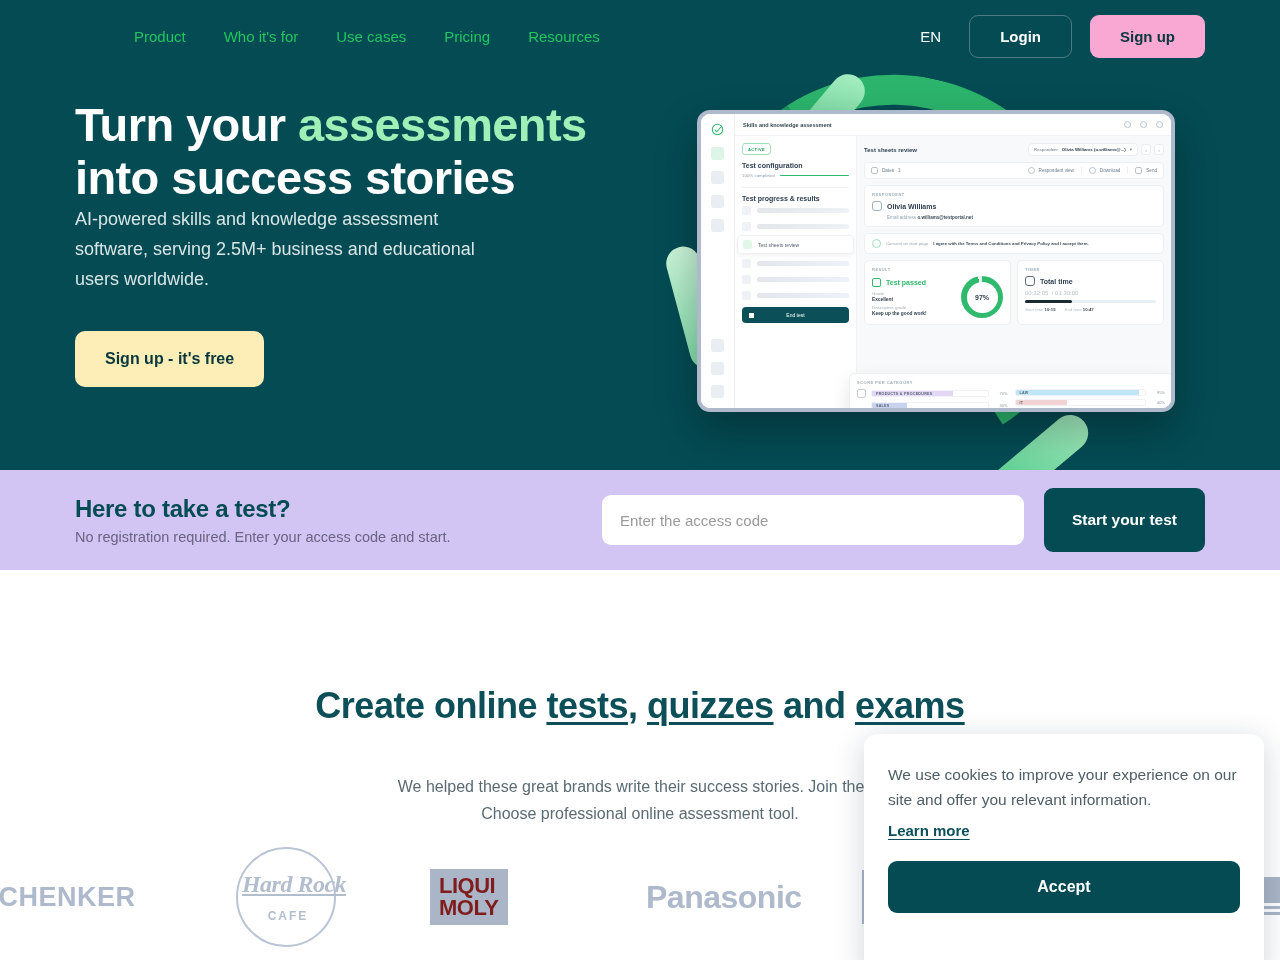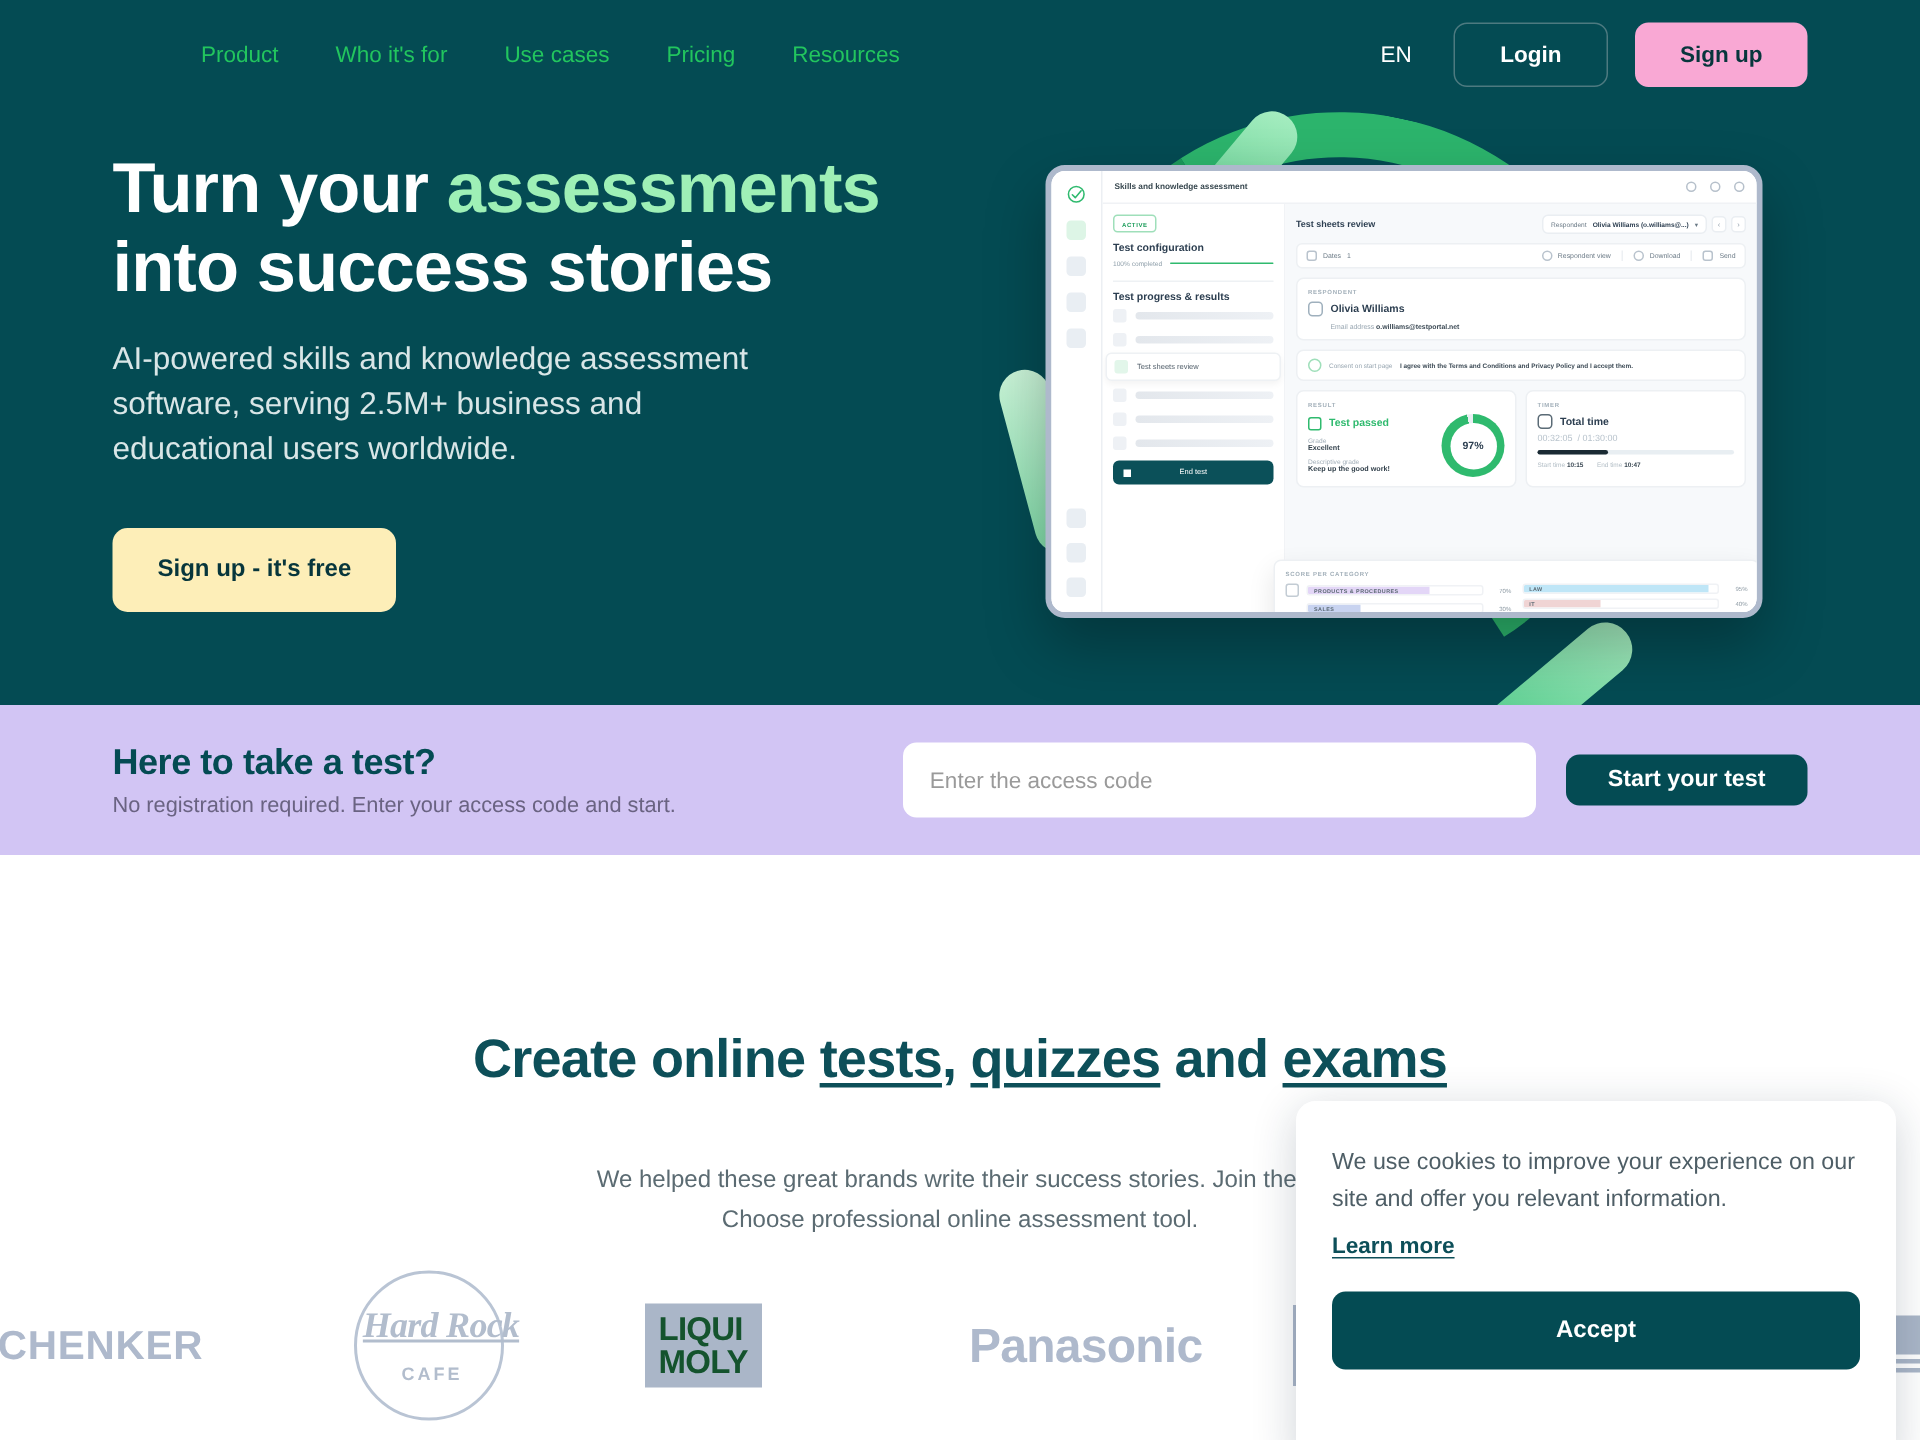--- a/index.html
+++ b/index.html
@@ -54,22 +54,21 @@
   
   .hero-left {
     position: absolute; left: 75px; top: 98px; width: 580px; z-index: 30;
   }
   .hero-h1 {
     font-size: 47px; line-height: 53px; font-weight: bold;
     color: #ffffff; letter-spacing: -0.6px;
   }
   .hero-h1 .accent { color: #9ef0b6; }
   .hero-sub {
-    margin-top: 21px;
-    font-size: 21px; line-height: 30px; color: #d9e6e7; max-width: 430px;
+    font-size: 18px; line-height: 30px; color: #d9e6e7; max-width: 430px;
   }
   .btn-hero {
     margin-top: 37px;
     display: inline-block;
     background: #fdeeb8; color: #07363c;
     font-size: 16px; font-weight: bold;
     border: none; border-radius: 10px;
     padding: 19px 30px; cursor: pointer; font-family: inherit;
   }
 
@@ -241,21 +240,21 @@
   .p-h { font-size: 24px; font-weight: bold; color: #044b53; letter-spacing: -0.3px; }
   .p-sub { margin-top: 6px; font-size: 14.5px; color: #6a6382; }
   .p-right { margin-left: auto; display: flex; align-items: center; gap: 20px; }
   .code-input {
     width: 422px; height: 50px; border-radius: 9px; border: none;
     background: #fff; padding: 0 18px; font-size: 15px; color: #333;
     font-family: inherit; outline: none;
   }
   .code-input::placeholder { color: #9a9a9a; }
   .btn-start {
-    height: 34px; background: #044b53; color: #fff;
+    height: 64px; background: #044b53; color: #fff;
     font-size: 15.5px; font-weight: bold; border: none; border-radius: 9px;
     padding: 0 28px; cursor: pointer; font-family: inherit;
   }
 
   
   .white { position: relative; width: 1280px; height: 390px; background: #fff; }
   .sec-h2 {
     position: absolute; top: 685px; left: 0; width: 1280px;
     text-align: center; font-size: 36px; font-weight: bold;
     color: #0d4f59; letter-spacing: -0.5px;
@@ -278,21 +277,21 @@
     border: 2px solid #b9c4d4; display: flex; align-items: center;
     justify-content: center; flex-direction: column;
   }
   .hr-top { position: absolute; top: 22px; left: -18px; width: 148px;
     text-align: center; font-size: 24px; font-style: italic; font-weight: bold;
     font-family: "Liberation Serif", serif; color: #b2bdcd; letter-spacing: -0.5px; text-decoration: underline; }
   .hr-bot { position: absolute; bottom: 22px; left: 0; width: 100px;
     text-align: center; font-size: 12px; font-weight: bold; letter-spacing: 2px;
     color: #b2bdcd; }
   .b-liqui { left: 430px; }
-  .liqui-box { background: #aab6c8; color: #14532d; padding: 6px 9px;
+  .liqui-box { background: #aab6c8; color: #7f1d1d; padding: 6px 9px;
     font-size: 22px; font-weight: bold; line-height: 22px; letter-spacing: -0.5px; }
   .b-pana { left: 598px; font-size: 32px; font-weight: bold; letter-spacing: -0.5px; margin-left: 48px; }
   .b-partial { left: 862px; width: 26px; height: 54px; background: #aab6c8; }
   .b-edge { left: 1256px; width: 24px; }
   .edge-bar { width: 24px; height: 26px; background: #aab6c8; }
   .edge-lines { margin-top: 3px; }
   .edge-lines i { display:block; width: 24px; height: 3px; background:#aab6c8; margin-bottom: 3px; }
 
   
   .cookie {

